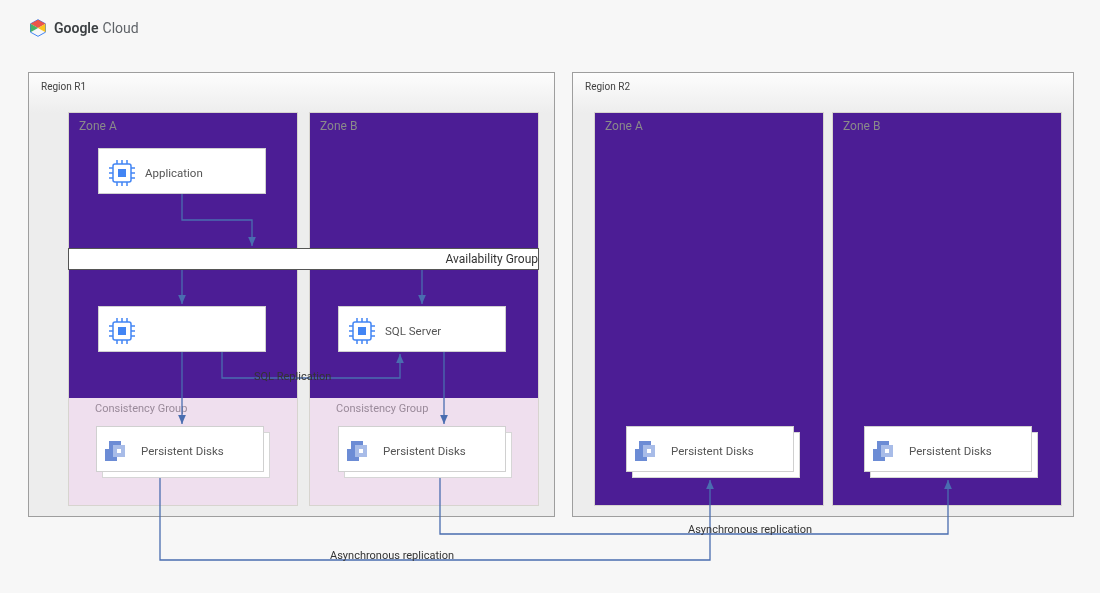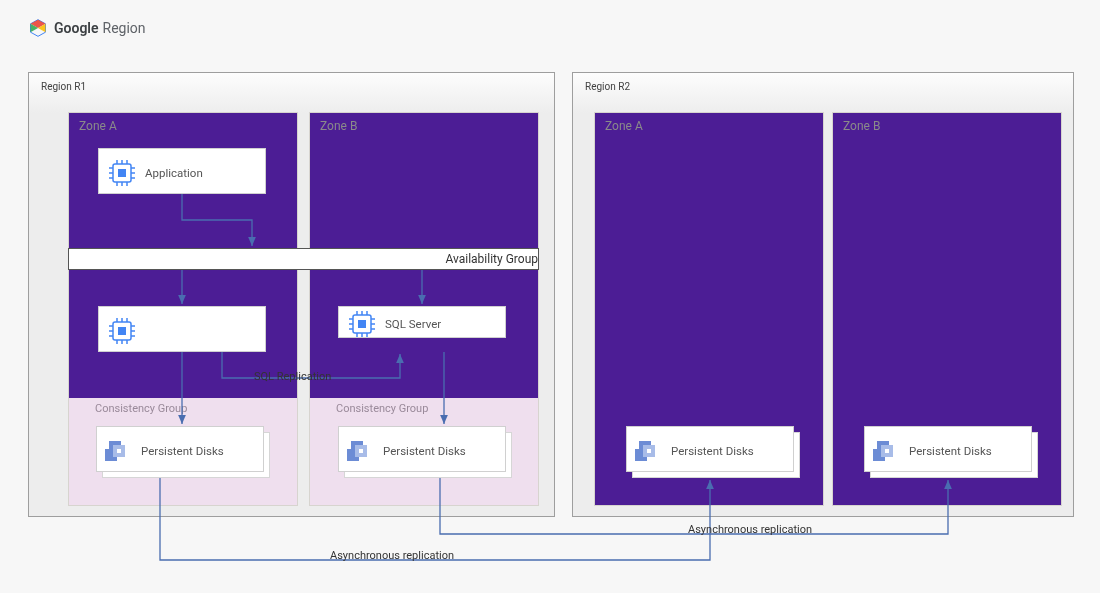--- a/index.html
+++ b/index.html
@@ -96,21 +96,21 @@
 <body>
 
 <div class="gcp-logo">
   <svg width="20" height="20" viewBox="0 0 24 24">
     <polygon points="12,2 21,7 21,17 12,22 3,17 3,7" fill="none" stroke="#4285F4" stroke-width="1.2"></polygon>
     <polygon points="12,2 21,7 12,12 3,7" fill="#EA4335" opacity="0.9"></polygon>
     <polygon points="21,7 21,17 12,12" fill="#FBBC04" opacity="0.9"></polygon>
     <polygon points="3,7 12,12 3,17" fill="#34A853" opacity="0.9"></polygon>
   </svg>
   <b>Google</b>
-  <span>Region</span>
+  <span>Cloud</span>
 </div>
 
 <div class="region" style="top:72px; left:28px; width:527px; height:445px;">
   <div class="region-label">Region R1</div>
 </div>
 
 <div class="region" style="top:72px; left:572px; width:502px; height:445px;">
   <div class="region-label">Region R2</div>
 </div>
 
@@ -174,21 +174,21 @@
 <div class="ag-bar" style="top:248px; left:68px; width:471px; height:22px;">
   <span>Availability Group</span>
 </div>
 
 <div class="card" style="top:306px; left:98px; width:168px; height:46px;">
   <svg class="icon" width="30" height="30">
       <use href="#cpu-icon"></use>
     </svg>
 </div>
 
-<div class="card" style="top:306px; left:338px; width:168px; height:32px;">
+<div class="card" style="top:306px; left:338px; width:168px; height:46px;">
   <svg class="icon" width="30" height="30">
       <use href="#cpu-icon"></use>
     </svg>
   <span>SQL Server</span>
 </div>
 
 <div class="card-shadow" style="top:432px; left:102px; width:168px; height:46px;"></div>
 <div class="card" style="top:426px; left:96px; width:168px; height:46px;">
   <svg class="icon" width="28" height="28" viewBox="0 0 28 28">
       <use href="#disk-icon"></use>

